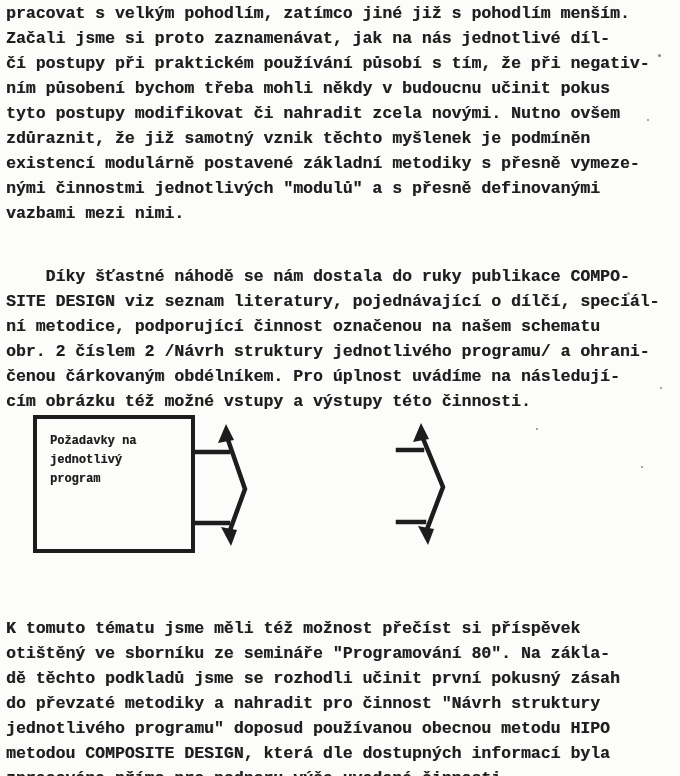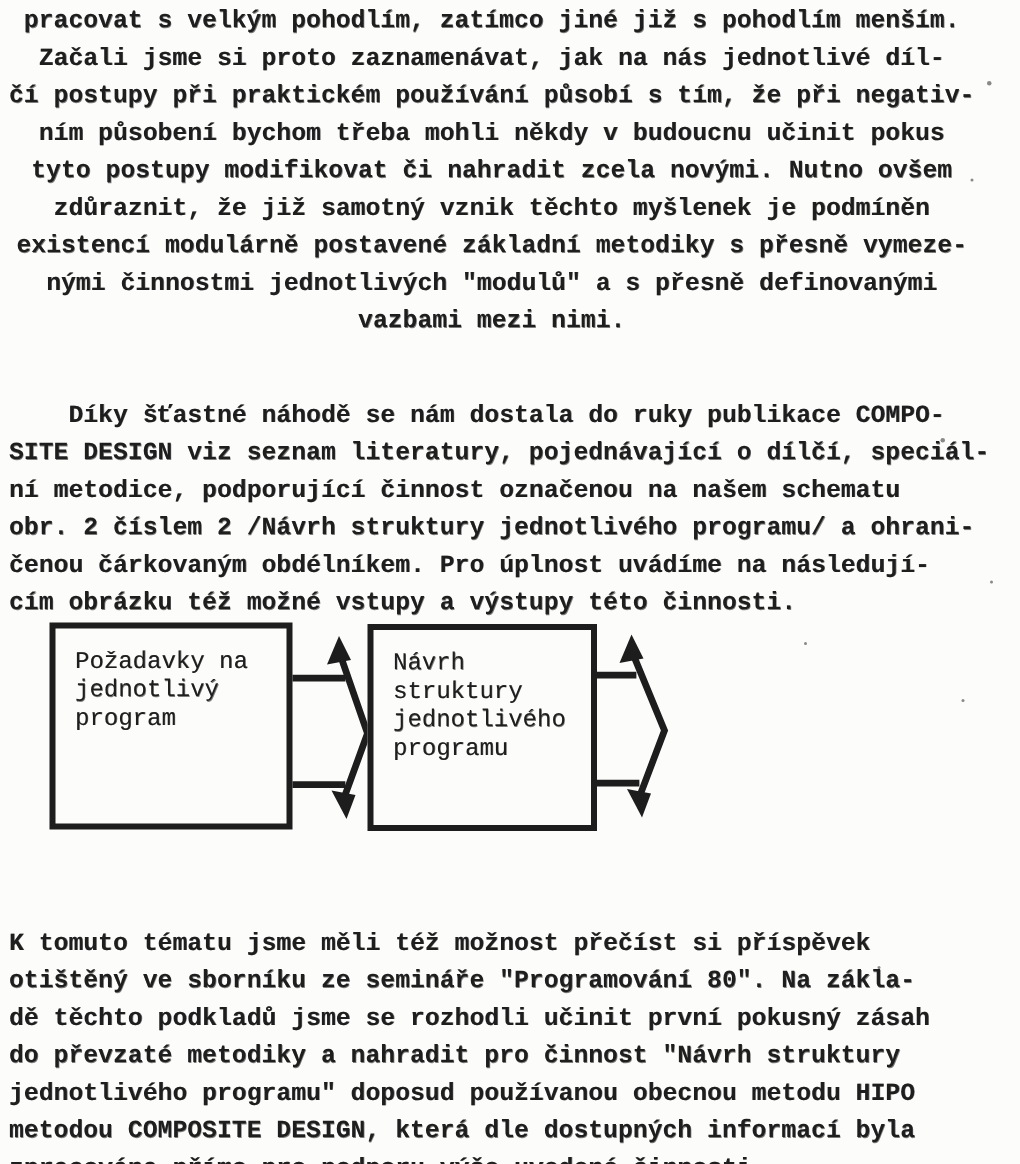--- a/index.html
+++ b/index.html
@@ -18,21 +18,21 @@
   .para {
     position: absolute;
     left: 6px;
     white-space: pre;
     font-size: 16.5px;
     line-height: 25px;
     font-weight: 700;
     letter-spacing: 0px;
     text-shadow: 0.4px 0.4px 0 rgba(20,20,20,0.55);
   }
-  .p1 { top: 1px; text-align: center; }
+  .p1 { top: 1px; }
   .p2 { top: 264px; }
   .p3 { top: 616px; }
   .diagram {
     position: absolute;
     left: 0;
     top: 412px;
     width: 680px;
     height: 146px;
   }
   .diagram svg {
@@ -44,23 +44,23 @@
     position: absolute;
     box-sizing: border-box;
     border: 4px solid #1d1d1d;
     background: #fcfcfa;
   }
   .box1 { left: 33px;  top: 3px; width: 162px; height: 138px; }
   .box2 { left: 245px; top: 4px; width: 153px; height: 138px; }
   .box3 { left: 442px; top: 2px; width: 164px; height: 139px; }
   .box-label {
     white-space: pre;
-    font-size: 16px;
+    font-size: 12px;
     line-height: 19px;
-    font-weight: 400;
+    font-weight: 700;
     padding: 13px 4px 0 13px;
     text-shadow: 0.4px 0.4px 0 rgba(20,20,20,0.55);
   }
   .speck {
     position: absolute;
     background: #2a2a2a;
     border-radius: 50%;
     opacity: 0.55;
   }
 </style>
@@ -101,26 +101,20 @@
         <path d="M428 133 L418 114 L434 117 Z"></path>
       </g>
     </svg>
 
     <div class="box box1">
       <div class="box-label">Požadavky na
 jednotlivý
 program</div>
     </div>
 
-    <div class="box box2">
-      <div class="box-label">Návrh
-struktury
-jednotlivého
-programu</div>
-    </div>
 
   </div>
 
   <div class="para p3">K tomuto tématu jsme měli též možnost přečíst si příspěvek
 otištěný ve sborníku ze semináře "Programování 80". Na zákla-
 dě těchto podkladů jsme se rozhodli učinit první pokusný zásah
 do převzaté metodiky a nahradit pro činnost "Návrh struktury
 jednotlivého programu" doposud používanou obecnou metodu HIPO
 metodou COMPOSITE DESIGN, která dle dostupných informací byla
 zpracována přímo pro podporu výše uvedené činnosti.</div>

